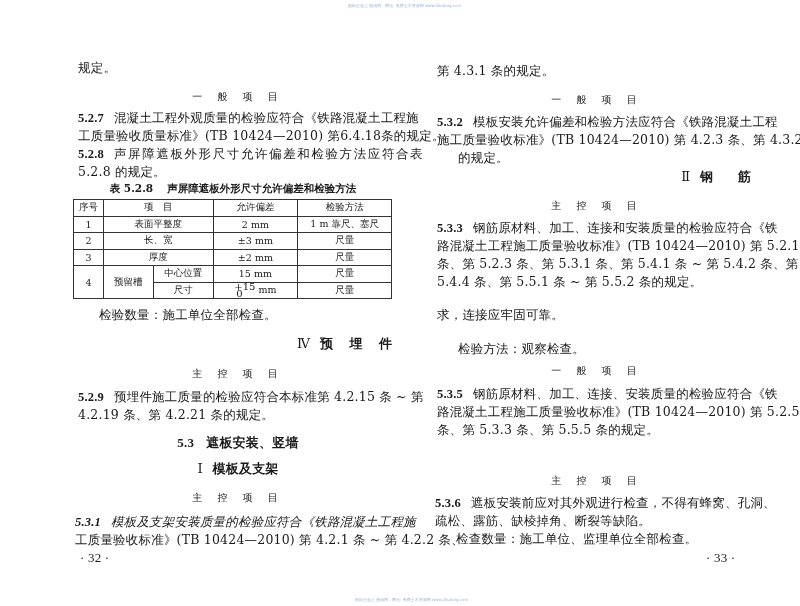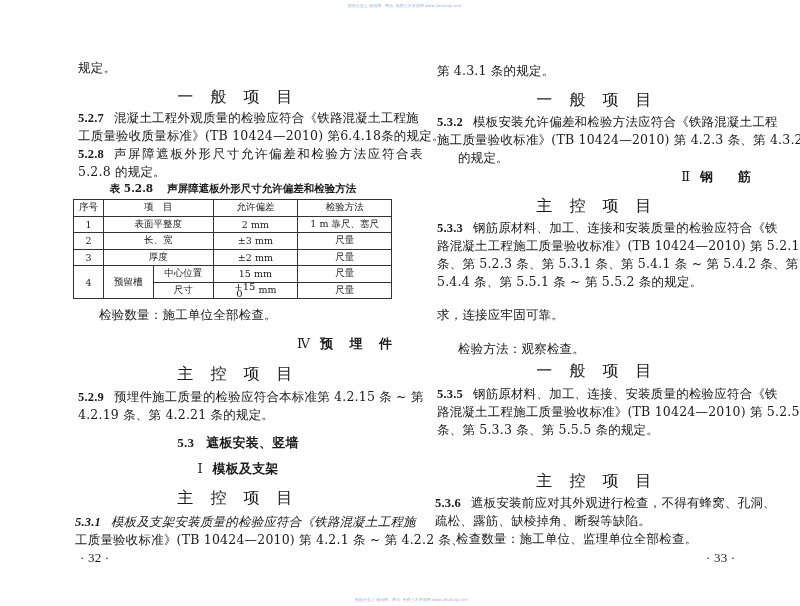--- a/index.html
+++ b/index.html
@@ -7,21 +7,21 @@
     width:800px; height:606px; position:relative; overflow:hidden;
     background:#ffffff; color:#1a1a1a;
     font-family:"DejaVu Serif","Liberation Serif",serif;
   }
   .page { position:absolute; top:0; height:606px; }
   .page-left { left:0; width:400px; }
   .page-right { left:400px; width:400px; }
   .line { position:absolute; font-size:12.5px; line-height:18px; white-space:nowrap; letter-spacing:0.2px; }
   .clause-no { font-family:"Liberation Serif","DejaVu Serif",serif; font-weight:bold; margin-right:10px; }
   .center { text-align:center; }
-  .sub-heading { font-size:16px; letter-spacing:6px; }
+  .sub-heading { font-size:10px; letter-spacing:6px; }
   .sec-heading { font-weight:bold; font-size:13px; letter-spacing:6px;text-align:right; }
   .sec-heading-main { font-weight:bold; font-size:13px; }
   .roman { font-family:"Liberation Serif","DejaVu Serif",serif; font-weight:normal; margin-right:10px; letter-spacing:0; }
   .pageno { font-family:"Liberation Serif","DejaVu Serif",serif; font-size:13px; }
   .watermark { position:absolute; font-family:"DejaVu Sans",sans-serif; font-size:4px; color:#9fb3d9; white-space:nowrap; }
   .tbl-caption { position:absolute; left:73px; top:182px; width:320px; text-align:center; font-size:10.5px; font-weight:bold; white-space:nowrap; }
   table.spec {
     position:absolute; left:73px; top:199px; width:319px;
     border-collapse:collapse; font-size:9.5px;
     border:1.5px solid #222;

